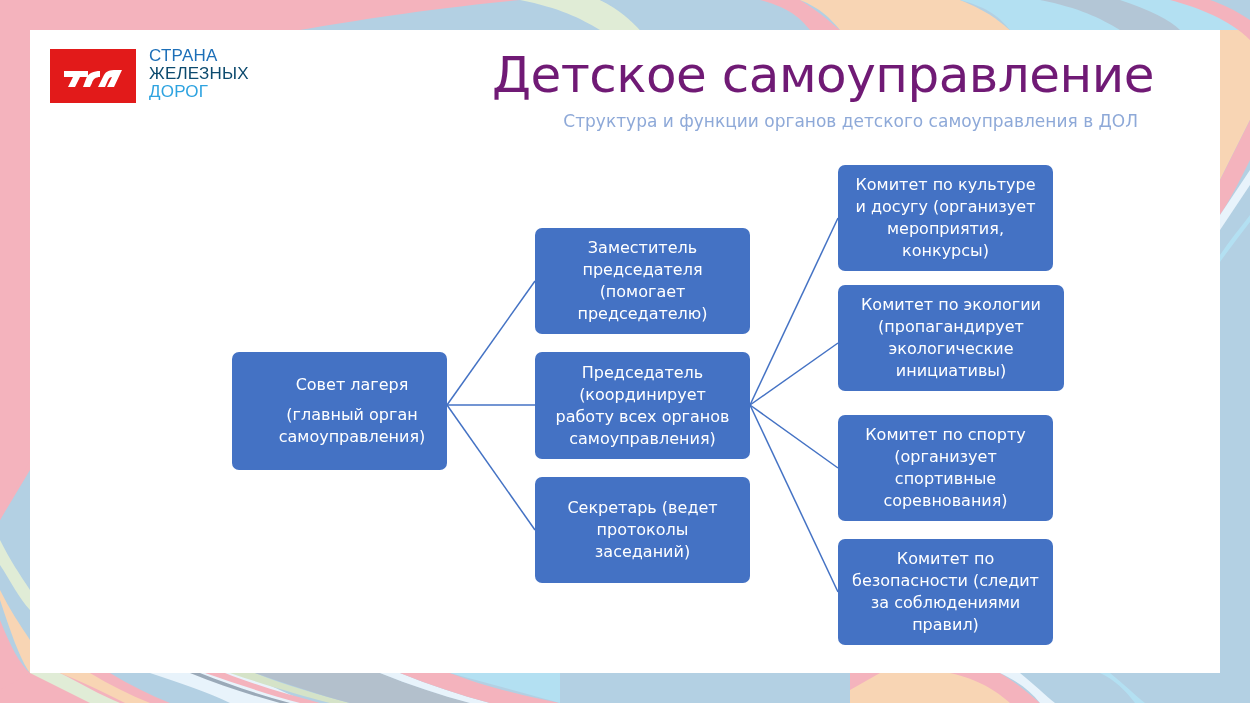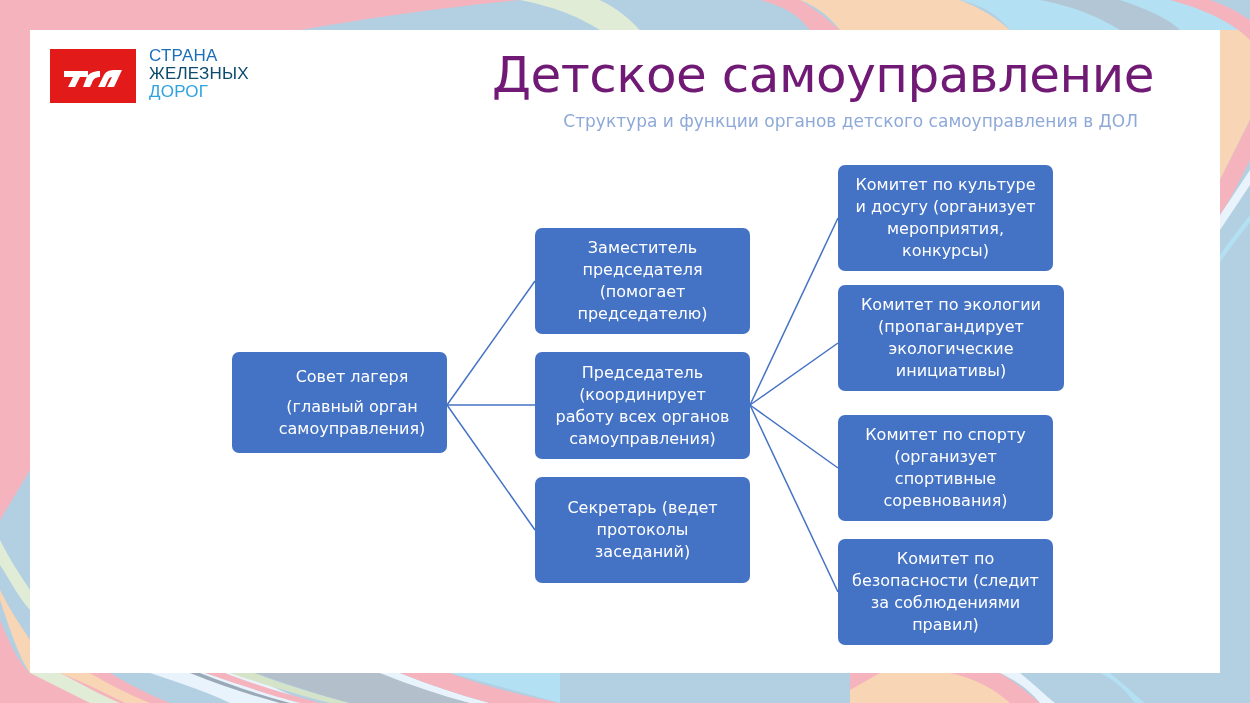--- a/index.html
+++ b/index.html
@@ -109,21 +109,21 @@
     <line x1="447" y1="405" x2="535" y2="281"></line>
     <line x1="447" y1="405" x2="535" y2="405"></line>
     <line x1="447" y1="405" x2="535" y2="530"></line>
     <line x1="750" y1="405" x2="838" y2="218"></line>
     <line x1="750" y1="405" x2="838" y2="343"></line>
     <line x1="750" y1="405" x2="838" y2="468"></line>
     <line x1="750" y1="405" x2="838" y2="592"></line>
   </g>
 </svg>
 
-<div class="box" style="left:232px; top:352px; width:215px; height:101px;padding-left:31px;">
+<div class="box" style="left:232px; top:352px; width:215px; height:118px;padding-left:31px;">
   <span class="line">Совет лагеря</span>
   <span class="line gap">(главный орган</span>
   <span class="line">самоуправления)</span>
 </div>
 
 <div class="box" style="left:535px; top:228px; width:215px; height:106px;">
   <span class="line">Заместитель</span>
   <span class="line">председателя</span>
   <span class="line">(помогает</span>
   <span class="line">председателю)</span>

